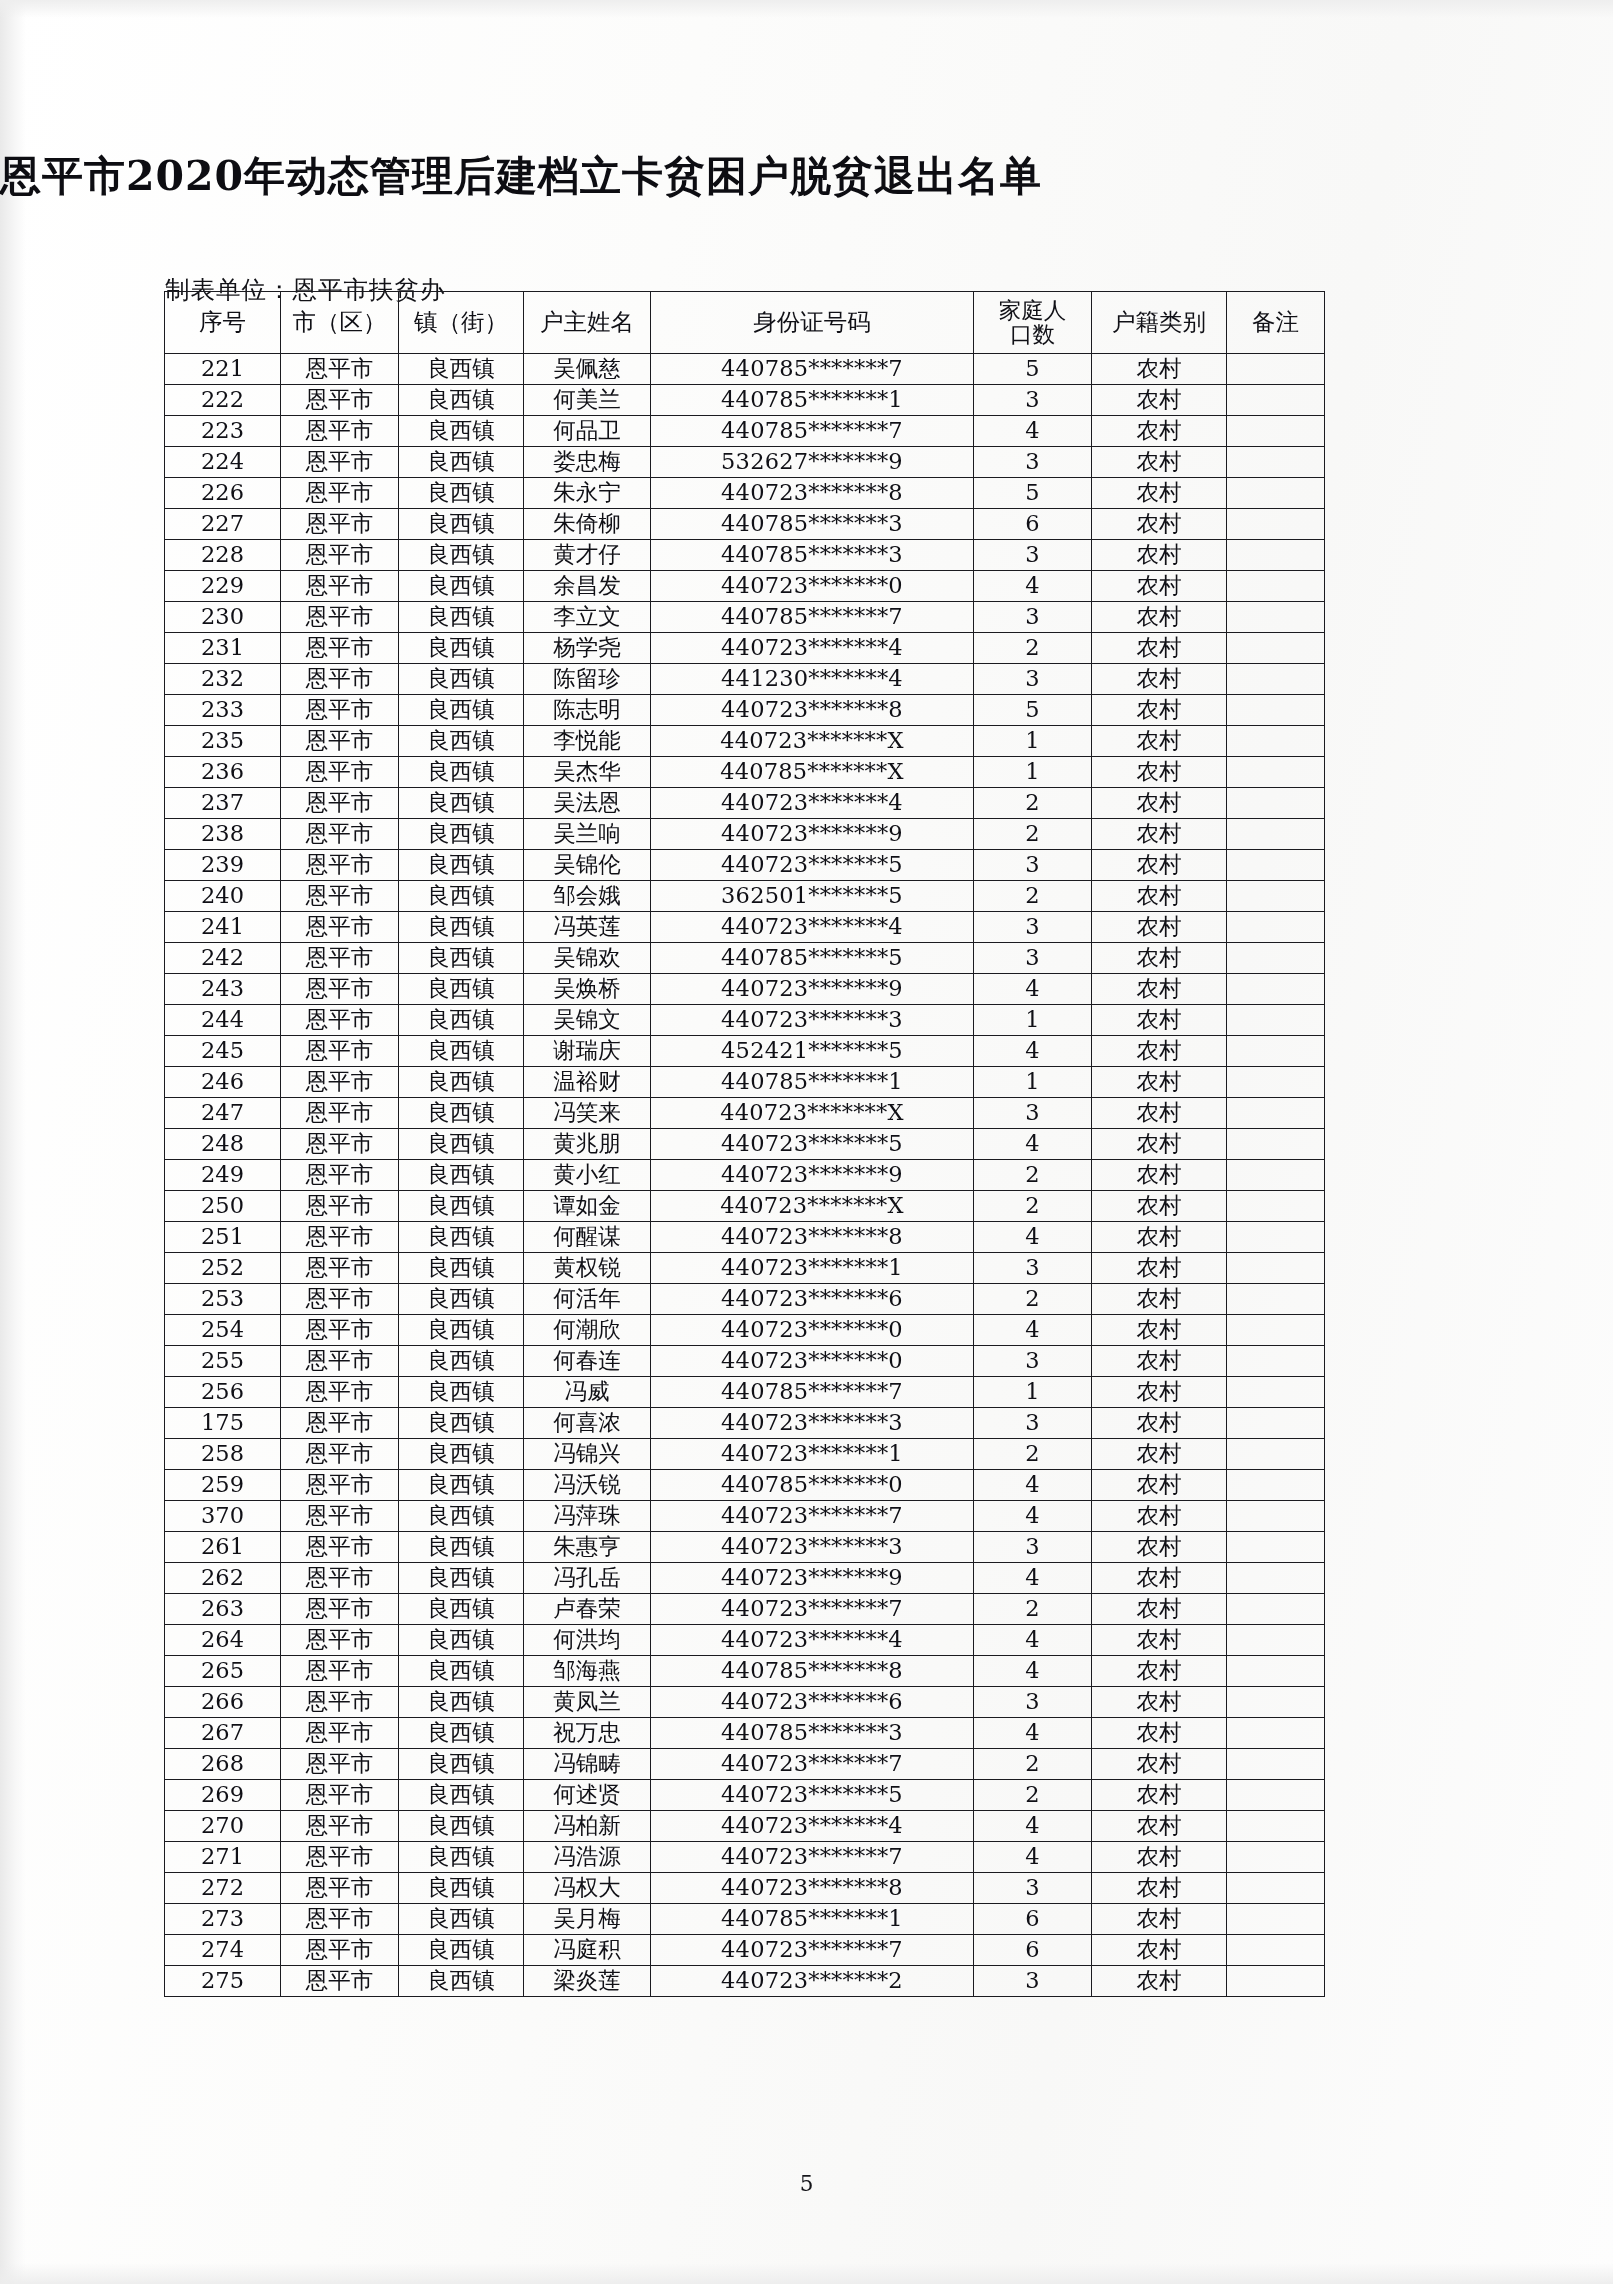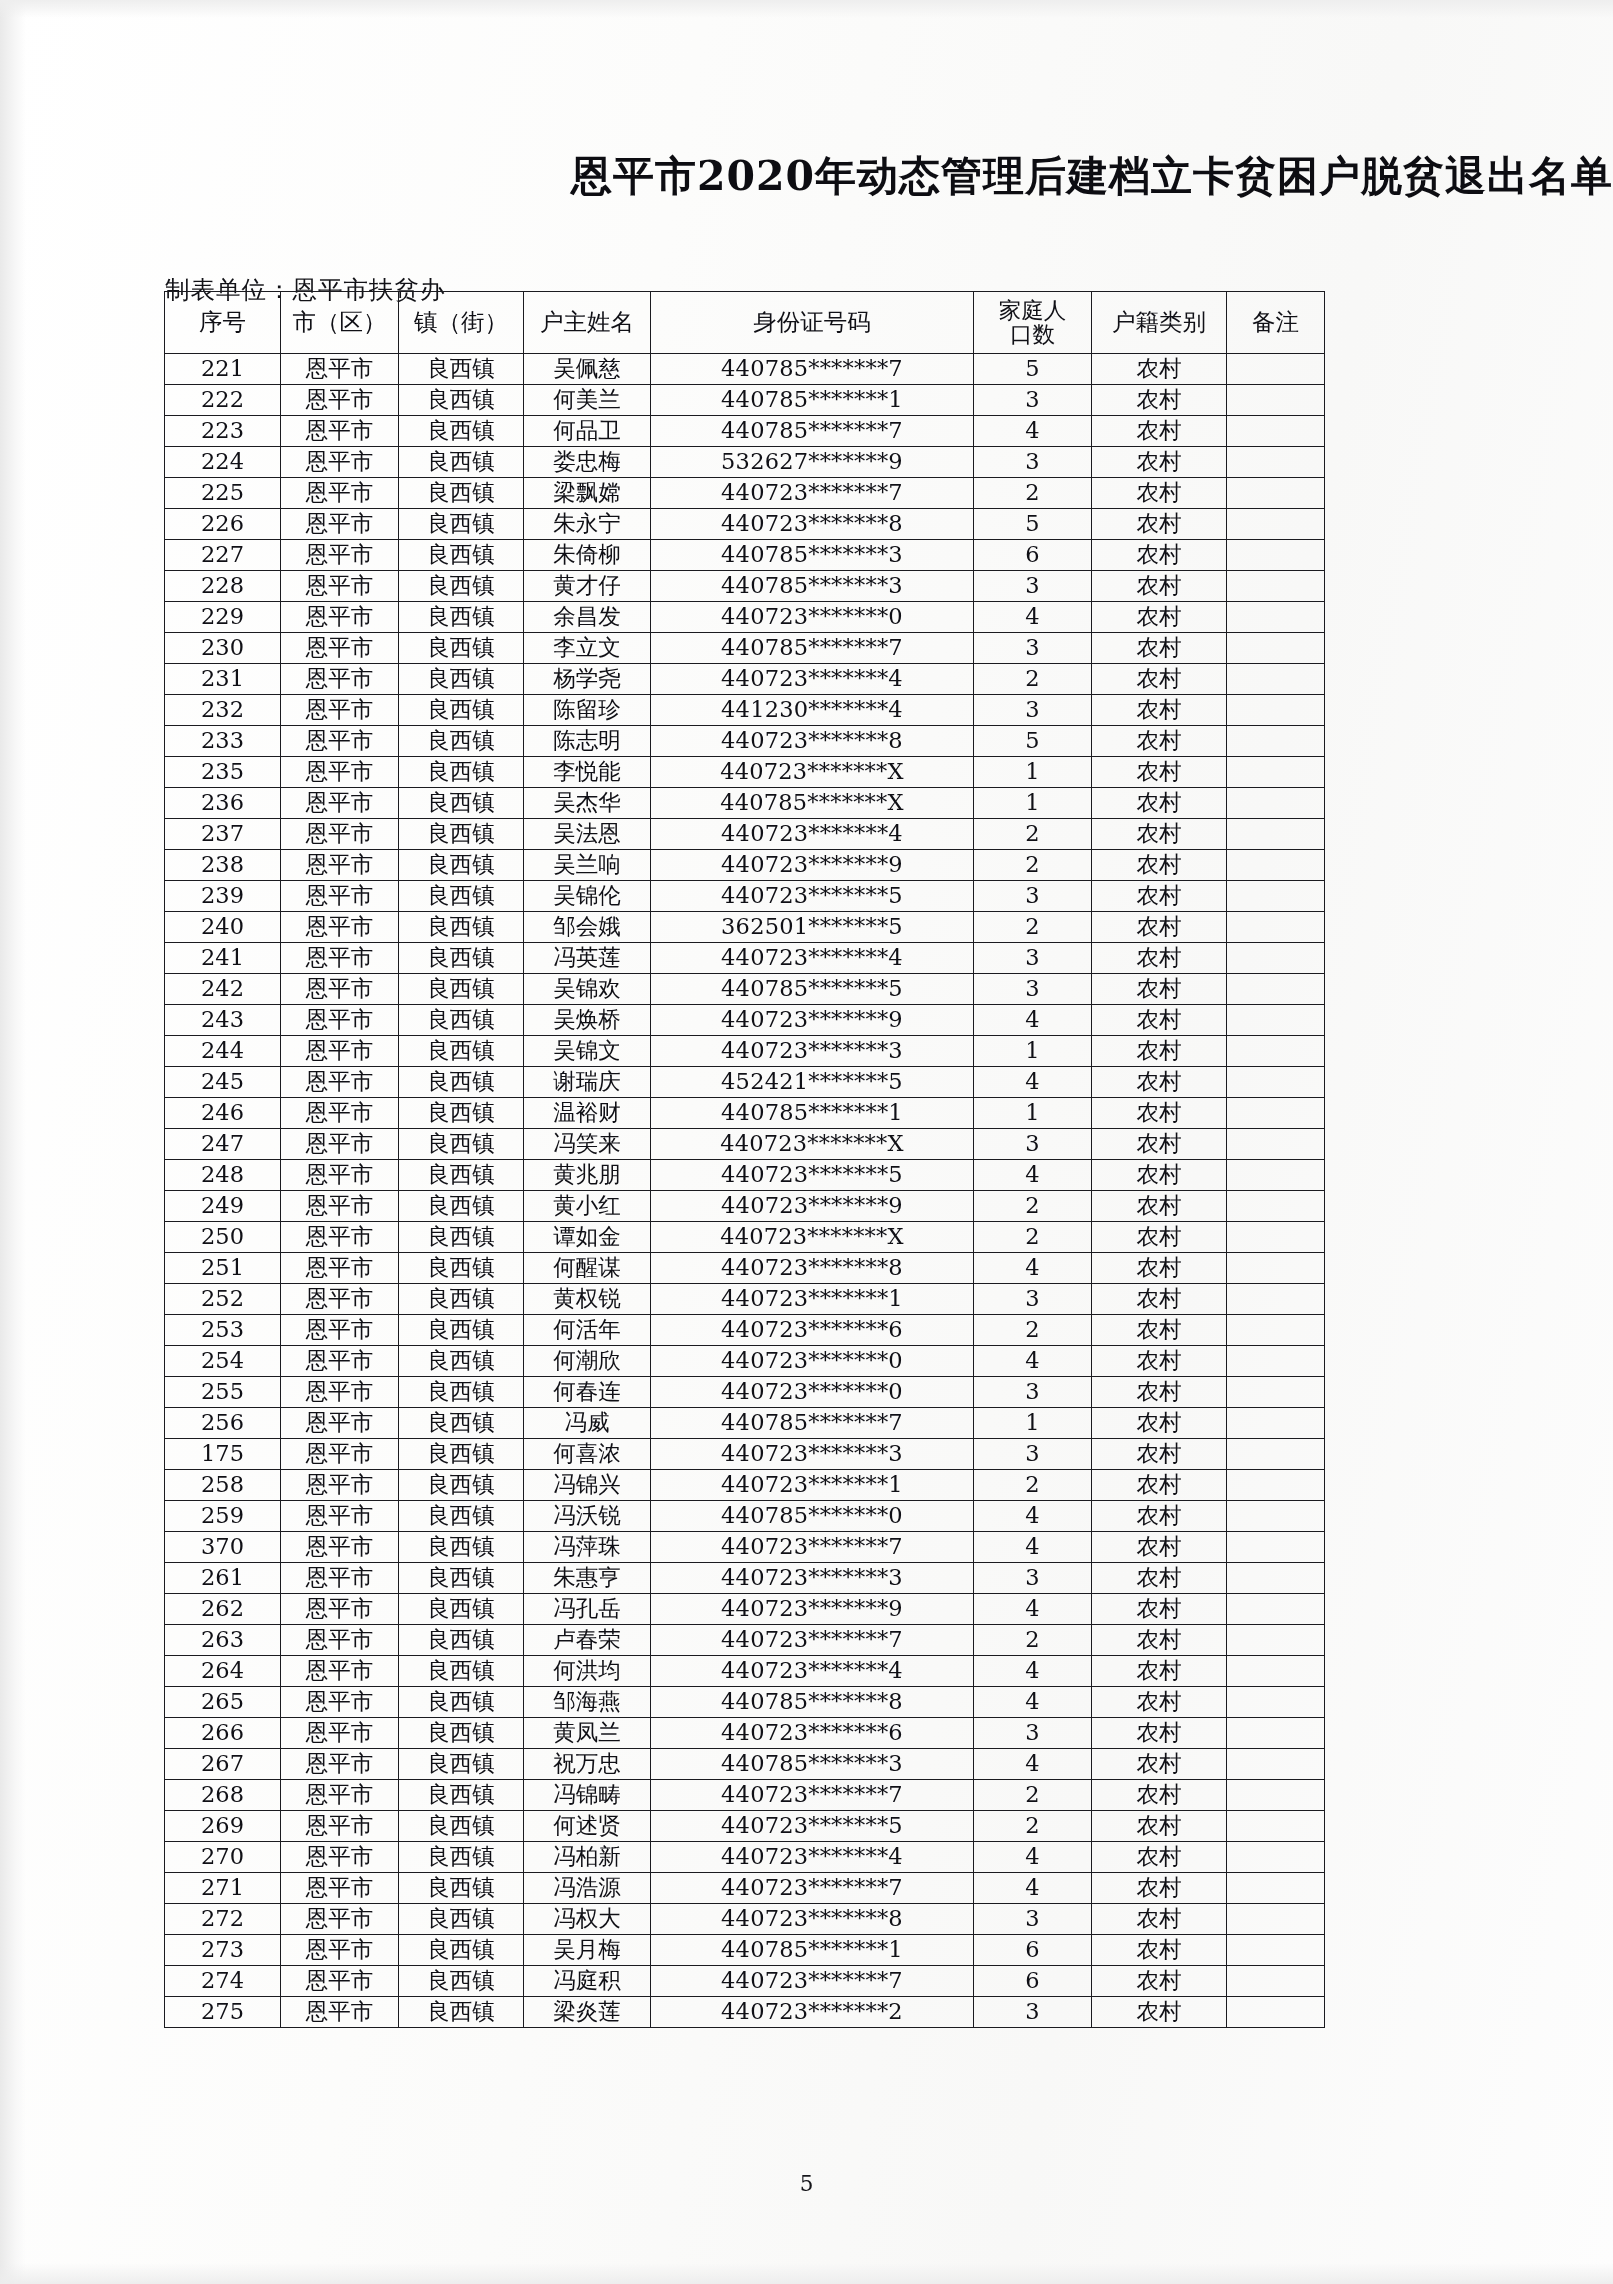--- a/index.html
+++ b/index.html
@@ -20,21 +20,21 @@
      background:linear-gradient(90deg,#e9e9e9 0%, #f7f7f7 60%, rgba(255,255,255,0) 100%);}
   .scan-edge-top{position:absolute;left:0;top:0;height:17.6px;width:100%;
      background:linear-gradient(180deg,#eeeeee 0%, rgba(255,255,255,0) 100%);}
   .scan-edge-bottom{position:absolute;left:0;bottom:0;height:21.6px;width:100%;
      background:linear-gradient(0deg,#ededed 0%, rgba(255,255,255,0) 100%);}
 
   .content{position:absolute;left:0;top:0;width:1613px;height:2285px;}
 
   .doc-title{
     position:absolute;left:0;right:0;top:149px;
-    text-align:right;
+    text-align:left;
     font-size:41px;
     font-weight:bold;
     letter-spacing:1px;
     color:#0d0d12;
     font-family:"DejaVu Serif","Liberation Serif",serif;
   }
   .subtitle{
     position:absolute;left:165px;top:243px;
     font-size:24.5px;
     color:#121217;
@@ -159,30 +159,20 @@
           <td class="num">224</td>
           <td>恩平市</td>
           <td>良西镇</td>
           <td>娄忠梅</td>
           <td class="idcell">532627*******9</td>
           <td class="num">3</td>
           <td>农村</td>
           <td></td>
         </tr>
         <tr>
-          <td class="num">225</td>
-          <td>恩平市</td>
-          <td>良西镇</td>
-          <td>梁飘嫦</td>
-          <td class="idcell">440723*******7</td>
-          <td class="num">2</td>
-          <td>农村</td>
-          <td></td>
-        </tr>
-        <tr>
           <td class="num">226</td>
           <td>恩平市</td>
           <td>良西镇</td>
           <td>朱永宁</td>
           <td class="idcell">440723*******8</td>
           <td class="num">5</td>
           <td>农村</td>
           <td></td>
         </tr>
         <tr>

